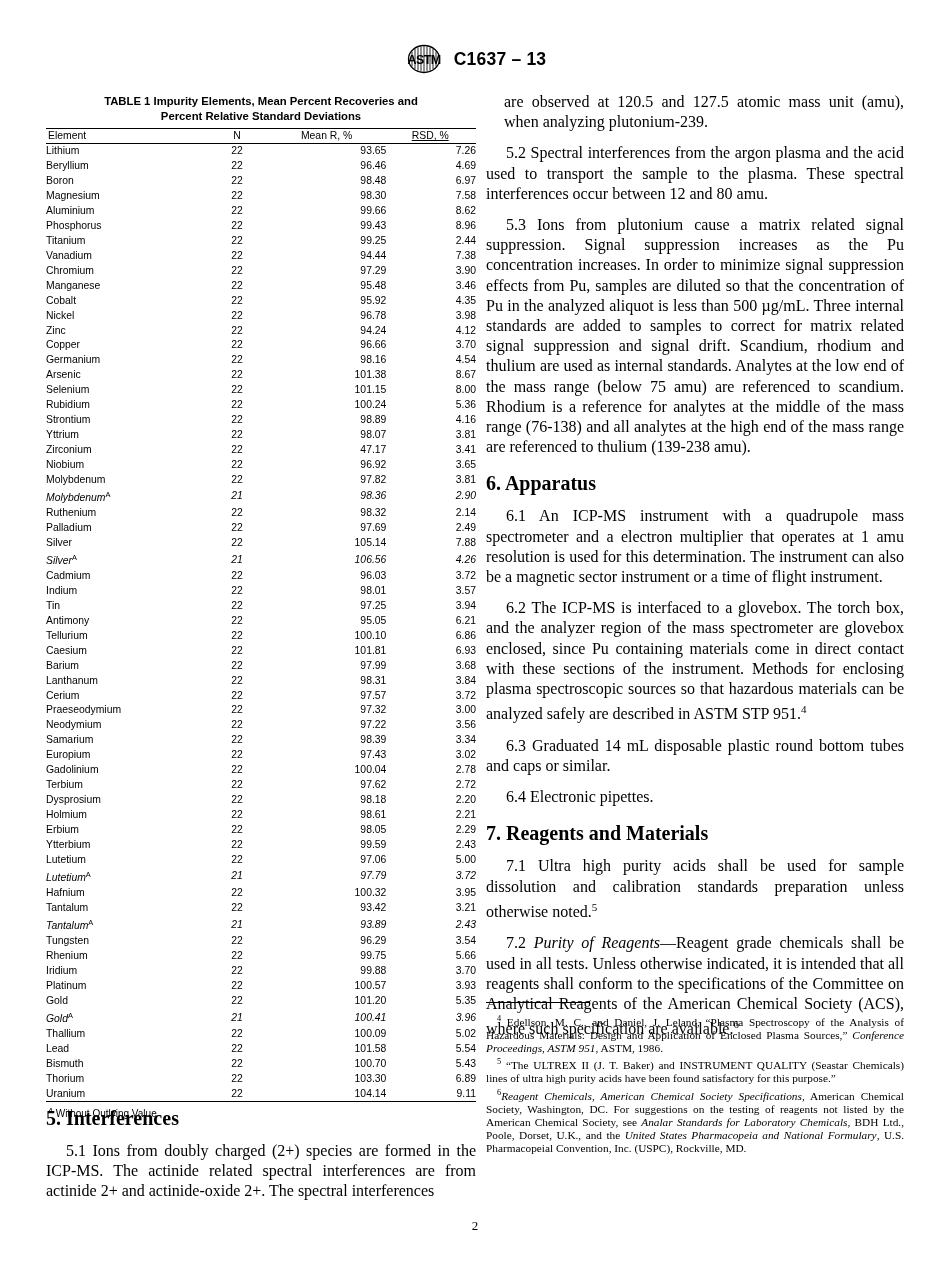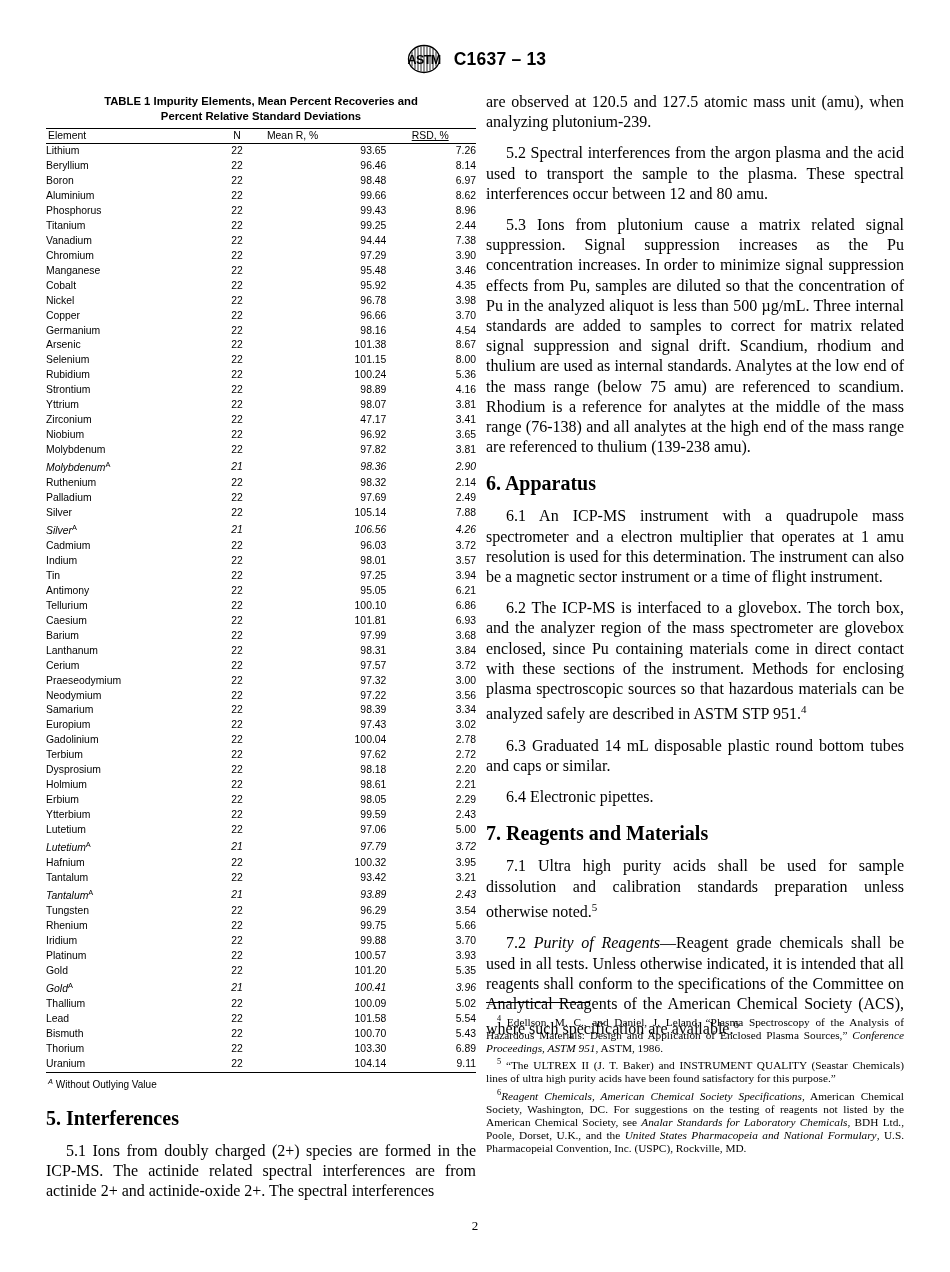--- a/index.html
+++ b/index.html
@@ -79,21 +79,21 @@
   }
   table.impurity thead th {
     font-weight: normal;
     padding: 1px 0 2px 0;
     border-top: 1.6px solid #000;
     border-bottom: 0.9px solid #000;
     white-space: nowrap;
   }
   table.impurity thead th.h-element { text-align: left;   padding-left: 2px; width: 160px; }
   table.impurity thead th.h-n       { text-align: center; width: 60px; }
-  table.impurity thead th.h-mean    { text-align: left; width: 120px; }
+  table.impurity thead th.h-mean    { text-align: center; width: 120px; }
   table.impurity thead th.h-rsd     { text-align: center; width: 88px; padding-right: 2px; text-decoration: underline;}
 
   table.impurity tbody td {
     padding: 0.45px 0;
     line-height: 14.05px;
     white-space: nowrap;
   }
   td.c-element { text-align: left;  padding-left: 2px; }
   td.c-n       { text-align: center; }
   td.c-mean    { text-align: right; padding-right: 24px; }
@@ -125,21 +125,21 @@
   }
   .para {
     font-size: 16px;
     line-height: 20.2px;
     text-align: justify;
     text-justify: inter-word;
     margin: 0;
     text-indent: 20px;
     hyphens: none;
   }
-  .para.cont { text-indent: 0; }
+  .para.cont { text-indent: 0; margin-left: 18px; }
   .gap-sect { height: 13px; }
   .gap-para { height: 11px; }
   .gap-sect-pre { height: 16px; }
   .ital { font-style: italic; }
   sup.ref { font-size: 11px; vertical-align: super; }
 
   
   .left-bottom {
     position: absolute;
     left: 46px;
@@ -228,29 +228,35 @@
           <tr>
             <td class="c-element">Lithium</td>
             <td class="c-n">22</td>
             <td class="c-mean">93.65</td>
             <td class="c-rsd">7.26</td>
           </tr>
           <tr>
             <td class="c-element">Beryllium</td>
             <td class="c-n">22</td>
             <td class="c-mean">96.46</td>
-            <td class="c-rsd">8.14</td>
+            <td class="c-rsd">4.69</td>
           </tr>
           <tr>
             <td class="c-element">Boron</td>
             <td class="c-n">22</td>
             <td class="c-mean">98.48</td>
             <td class="c-rsd">6.97</td>
           </tr>
           <tr>
+            <td class="c-element">Magnesium</td>
+            <td class="c-n">22</td>
+            <td class="c-mean">98.30</td>
+            <td class="c-rsd">7.58</td>
+          </tr>
+          <tr>
             <td class="c-element">Aluminium</td>
             <td class="c-n">22</td>
             <td class="c-mean">99.66</td>
             <td class="c-rsd">8.62</td>
           </tr>
           <tr>
             <td class="c-element">Phosphorus</td>
             <td class="c-n">22</td>
             <td class="c-mean">99.43</td>
             <td class="c-rsd">8.96</td>
@@ -283,20 +289,26 @@
             <td class="c-element">Cobalt</td>
             <td class="c-n">22</td>
             <td class="c-mean">95.92</td>
             <td class="c-rsd">4.35</td>
           </tr>
           <tr>
             <td class="c-element">Nickel</td>
             <td class="c-n">22</td>
             <td class="c-mean">96.78</td>
             <td class="c-rsd">3.98</td>
+          </tr>
+          <tr>
+            <td class="c-element">Zinc</td>
+            <td class="c-n">22</td>
+            <td class="c-mean">94.24</td>
+            <td class="c-rsd">4.12</td>
           </tr>
           <tr>
             <td class="c-element">Copper</td>
             <td class="c-n">22</td>
             <td class="c-mean">96.66</td>
             <td class="c-rsd">3.70</td>
           </tr>
           <tr>
             <td class="c-element">Germanium</td>
             <td class="c-n">22</td>

